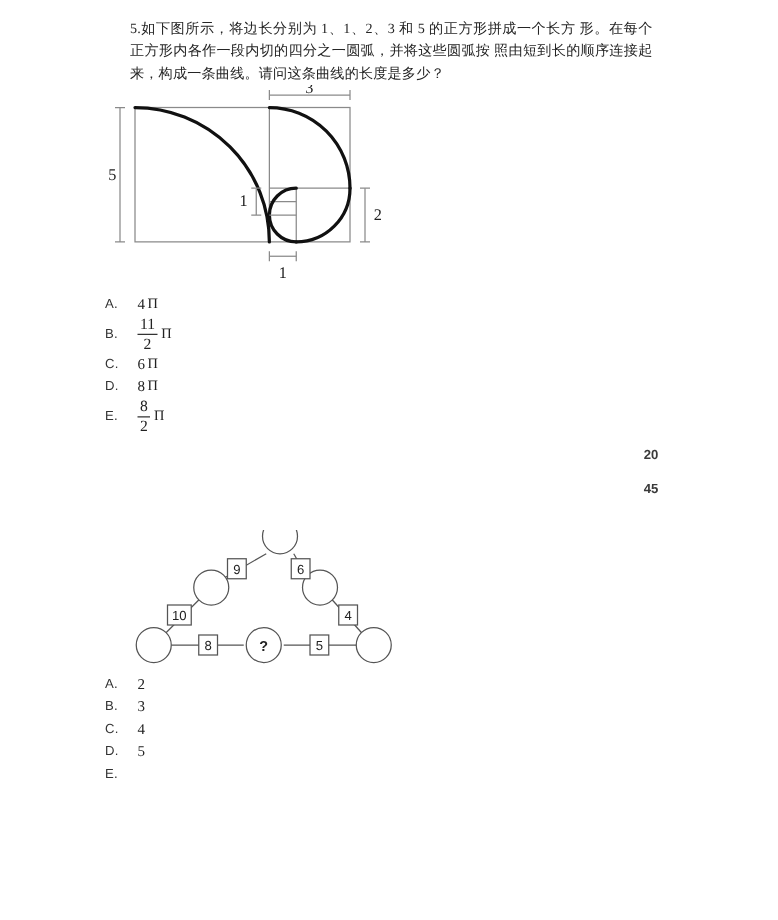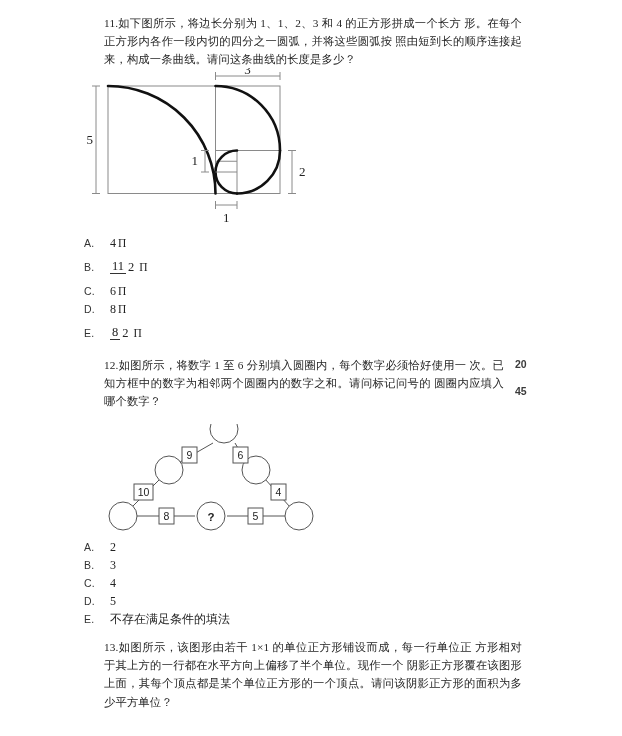--- a/index.html
+++ b/index.html
@@ -73,21 +73,21 @@
   }
   .opt-val .pi {
     font-family: "Liberation Serif", serif;
     font-size: 11.5px;
     margin-left: 2px;
   }
 
   
   .frac {
     display: inline-flex;
-    flex-direction: row;
+    flex-direction: column;
     align-items: center;
     vertical-align: middle;
     line-height: 1;
     margin-right: 1px;
   }
   .frac .top {
     font-size: 12.5px;
     padding: 0 2px 1px 2px;
     border-bottom: 1px solid #333;
   }
@@ -99,21 +99,21 @@
   
   .figure { position: absolute; }
   .fig-svg { display: block; }
 </style>
 </head>
 <body>
 
 <div class="page">
 
   <div class="qblock" style="left:104px; top:14px; width:418px;">
-    <div class="qtext">11.如下图所示，将边长分别为 1、1、2、3 和 4 的正方形拼成一个长方 形。在每个正方形内各作一段内切的四分之一圆弧，并将这些圆弧按 照由短到长的顺序连接起来，构成一条曲线。请问这条曲线的长度是多少？</div>
+    <div class="qtext">5.如下图所示，将边长分别为 1、1、2、3 和 5 的正方形拼成一个长方 形。在每个正方形内各作一段内切的四分之一圆弧，并将这些圆弧按 照由短到长的顺序连接起来，构成一条曲线。请问这条曲线的长度是多少？</div>
   </div>
 
   <div class="figure" style="left:85px; top:68px; width:235px; height:160px;">
     <svg class="fig-svg" width="235" height="160" viewBox="0 0 235 160">
 
       <g stroke="#8a8a8a" stroke-width="1" fill="none">
 
         <rect x="23" y="18" width="172" height="107.5"></rect>
 
         <line x1="130.5" y1="18" x2="130.5" y2="125.5"></line>
@@ -223,23 +223,20 @@
       <span class="opt-val">
         <span class="frac">
           <span class="top">8</span>
           <span class="bot">2</span>
         </span>
         <span class="pi">Π</span>
       </span>
     </div>
   </div>
 
-  <div class="qblock" style="left:104px; top:356px; width:400px;">
-    <div class="qtext">12.如图所示，将数字 1 至 6 分别填入圆圈内，每个数字必须恰好使用一 次。已知方框中的数字为相邻两个圆圈内的数字之和。请问标记问号的 圆圈内应填入哪个数字？</div>
-  </div>
   <div class="margin-num" style="left:503px; top:358px;">20</div>
   <div class="margin-num" style="left:503px; top:385px;">45</div>
 
   <div class="figure" style="left:96px; top:424px; width:230px; height:115px;">
     <svg class="fig-svg" width="230" height="115" viewBox="0 0 230 115">
 
       <g stroke="#555555" stroke-width="1" fill="none">
 
         <line x1="117" y1="19" x2="84" y2="38"></line>
 
@@ -309,21 +306,17 @@
     <div class="opt">
       <span class="opt-letter">C.</span>
       <span class="opt-val">4</span>
     </div>
     <div class="opt">
       <span class="opt-letter">D.</span>
       <span class="opt-val">5</span>
     </div>
     <div class="opt">
       <span class="opt-letter">E.</span>
-      <span class="opt-val cjk">不存在满足条件的填法</span>
-    </div>
-  </div>
-
-  <div class="qblock" style="left:104px; top:638px; width:418px;">
-    <div class="qtext">13.如图所示，该图形由若干 1×1 的单位正方形铺设而成，每一行单位正 方形相对于其上方的一行都在水平方向上偏移了半个单位。现作一个 阴影正方形覆在该图形上面，其每个顶点都是某个单位正方形的一个顶点。请问该阴影正方形的面积为多少平方单位？</div>
-  </div>
+    </div>
+  </div>
+
 
 </div>
 
 </body></html>

